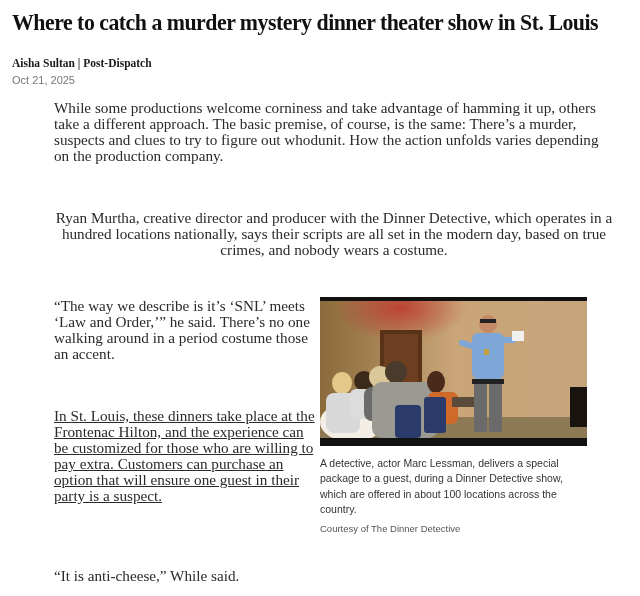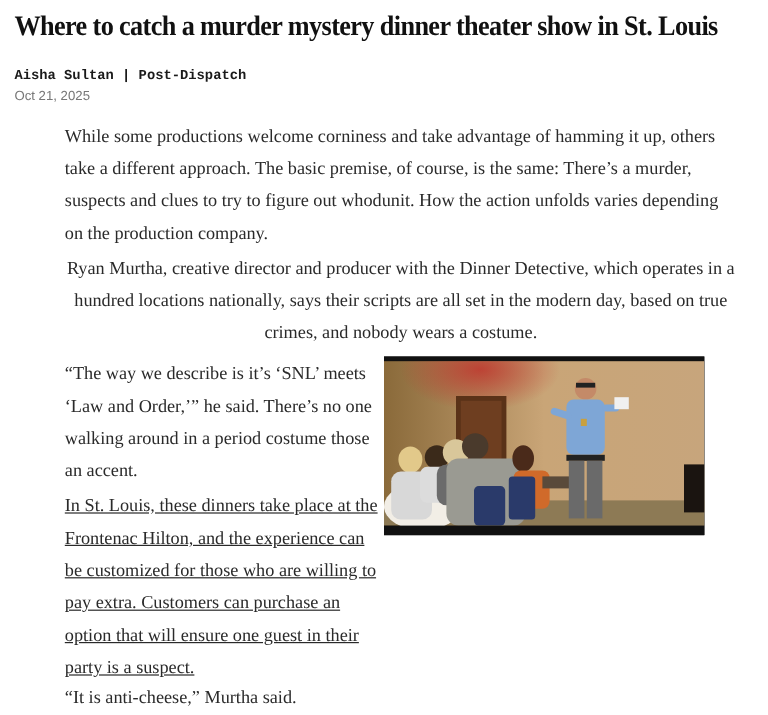--- a/index.html
+++ b/index.html
@@ -5,29 +5,29 @@
   html, body { margin: 0; padding: 0; background: #ffffff; }
   body { width: 640px; height: 596px; overflow: hidden; position: relative; color: #1a1a1a; }
   .headline {
     position: absolute; left: 12px; top: 9px; margin: 0;
     font-family: "Liberation Serif", serif; font-weight: bold;
     font-size: 23.5px; letter-spacing: -0.55px; color: #111; white-space: nowrap;
     transform: scaleX(0.93); transform-origin: left top;
   }
   .byline {
     position: absolute; left: 12px; top: 57px;
-    font-family: Liberation Mono, monospace; font-size: 11.5px; font-weight: bold; color: #1a1a1a;
+    font-family: Liberation Serif, serif; font-size: 11.5px; font-weight: bold; color: #1a1a1a;
   }
   .date {
     position: absolute; left: 12px; top: 74px;
     font-family: "Liberation Sans", sans-serif; font-size: 11px; color: #777; text-align: center;
   }
   .para {
     position: absolute; left: 54px; margin: 0;
-    font-family: "Liberation Serif", serif; font-size: 15.2px; line-height: 27px; color: #2a2a2a;
+    font-family: "Liberation Serif", serif; font-size: 15.2px; line-height: 16px; color: #2a2a2a;
   }
   .p1 { top: 100px; width: 560px; }
   .p2 { top: 210px; width: 560px; text-align: center; }
   .p3 { top: 298px; width: 262px; }
   .p4 { top: 408px; width: 262px; text-decoration: underline; }
   .p5 { top: 568px; width: 262px; }
   .figure { position: absolute; left: 320px; top: 297px; width: 267px; }
   .photo { width: 267px; height: 149px; display: block; background: #000; }
   .caption {
     margin-top: 10px; width: 258px;
@@ -42,21 +42,21 @@
 <body>
 
 <h1 class="headline">Where to catch a murder mystery dinner theater show in St. Louis</h1>
 <div class="byline">Aisha Sultan | Post-Dispatch</div>
 <div class="date">Oct 21, 2025</div>
 
 <p class="para p1">While some productions welcome corniness and take advantage of hamming it up, others take a different approach. The basic premise, of course, is the same: There’s a murder, suspects and clues to try to figure out whodunit. How the action unfolds varies depending on the production company.</p>
 <p class="para p2">Ryan Murtha, creative director and producer with the Dinner Detective, which operates in a hundred locations nationally, says their scripts are all set in the modern day, based on true crimes, and nobody wears a costume.</p>
 <p class="para p3">“The way we describe is it’s ‘SNL’ meets ‘Law and Order,’” he said. There’s no one walking around in a period costume those an accent.</p>
 <p class="para p4">In St. Louis, these dinners take place at the Frontenac Hilton, and the experience can be customized for those who are willing to pay extra. Customers can purchase an option that will ensure one guest in their party is a suspect.</p>
-<p class="para p5">“It is anti-cheese,” Murtha said.</p>
+<p class="para p5">“It is anti-cheese,” While said.</p>
 
 <div class="figure">
   <svg class="photo" viewBox="0 0 267 149" xmlns="http://www.w3.org/2000/svg" aria-label="Detective actor in blue shirt with badge holding a package, pointing toward seated dinner guests in a banquet room">
     <defs>
       <linearGradient id="wall" x1="0" y1="0" x2="1" y2="0">
         <stop offset="0" stop-color="#8a6a3a"></stop>
         <stop offset="0.5" stop-color="#c9a577"></stop>
         <stop offset="1" stop-color="#c7a57c"></stop>
       </linearGradient>
       <radialGradient id="redglow" cx="0.3" cy="0.05" r="0.25">
@@ -90,13 +90,15 @@
     <rect x="152" y="36" width="32" height="46" rx="6" fill="#7ea6d6"></rect>
     <rect x="140" y="42" width="18" height="6" rx="3" fill="#7ea6d6" transform="rotate(18 140 42)"></rect>
     <rect x="182" y="40" width="14" height="6" rx="3" fill="#7ea6d6"></rect>
     <rect x="192" y="34" width="12" height="10" fill="#f0f0f0"></rect>
     <rect x="164" y="52" width="5" height="6" fill="#c8a040"></rect>
     <rect x="152" y="82" width="32" height="5" fill="#222"></rect>
     <rect x="154" y="87" width="13" height="48" fill="#6a6a6a"></rect>
     <rect x="169" y="87" width="13" height="48" fill="#6a6a6a"></rect>
     <rect x="0" y="141" width="267" height="8" fill="#111"></rect>
   </svg>
+  <div class="caption">A detective, actor Marc Lessman, delivers a special package to a guest, during a Dinner Detective show, which are offered in about 100 locations across the country.</div>
+  <div class="credit">Courtesy of The Dinner Detective</div>
 </div>
 
 </body></html>

